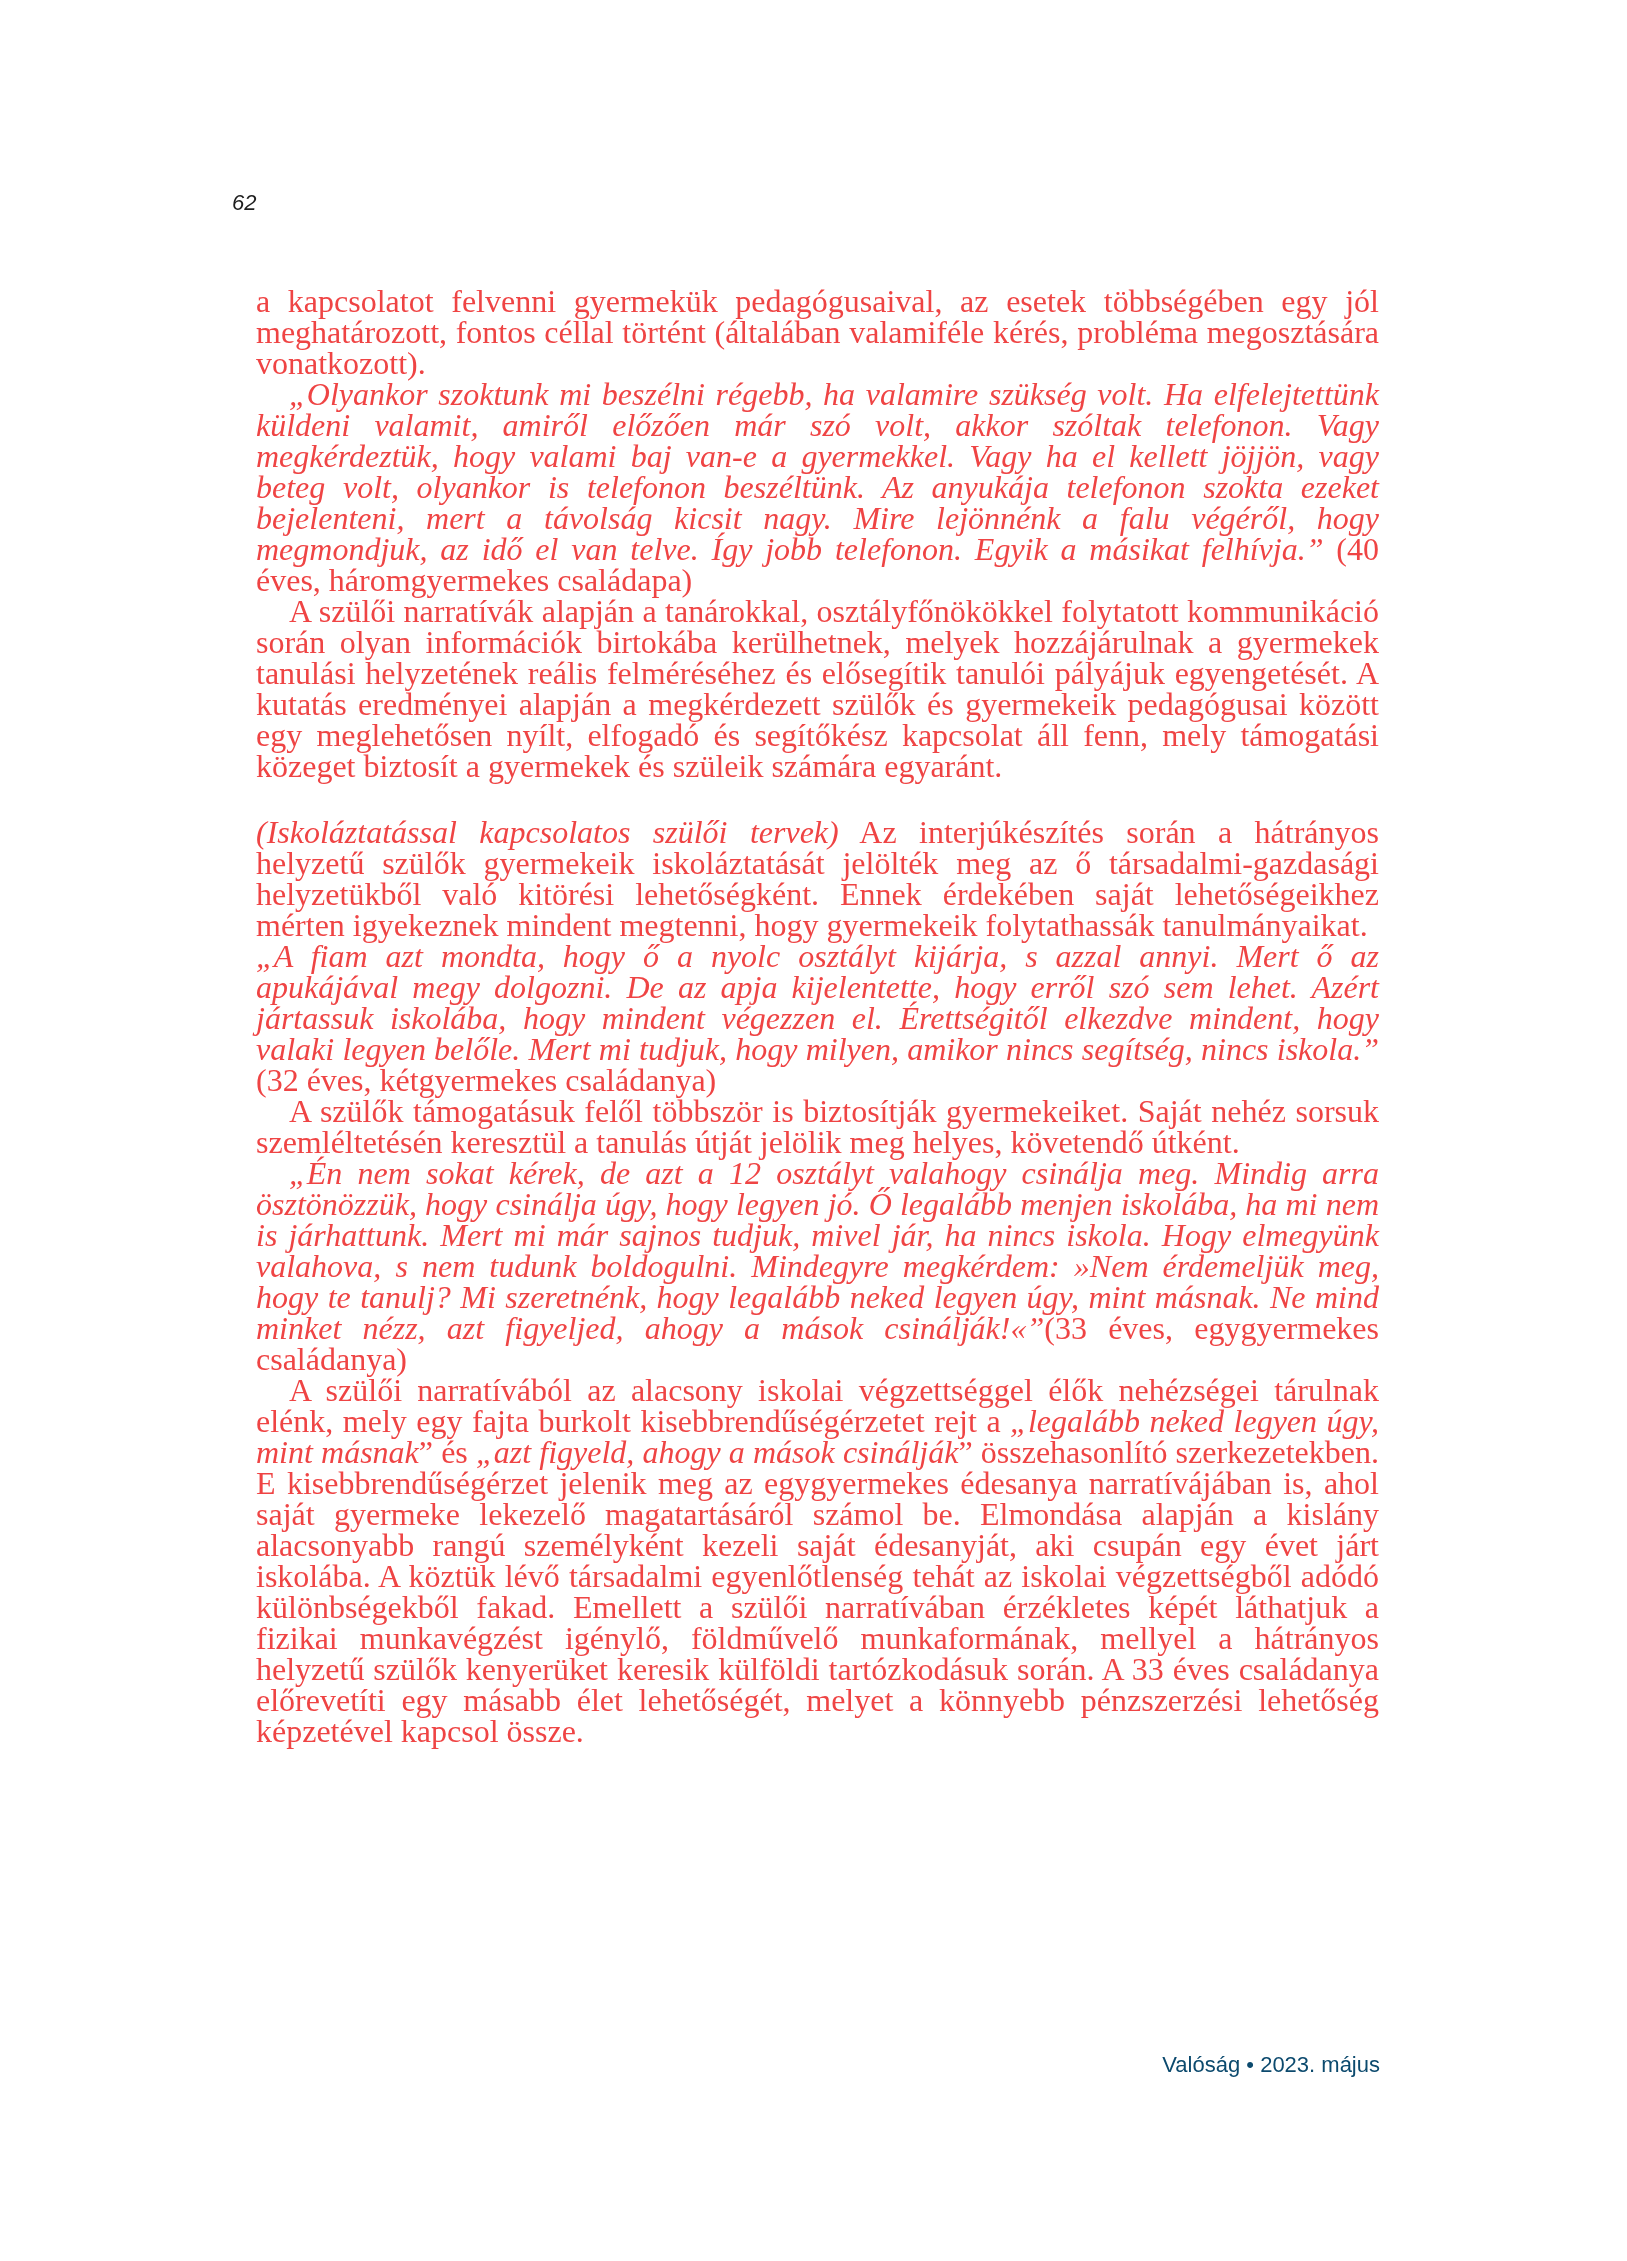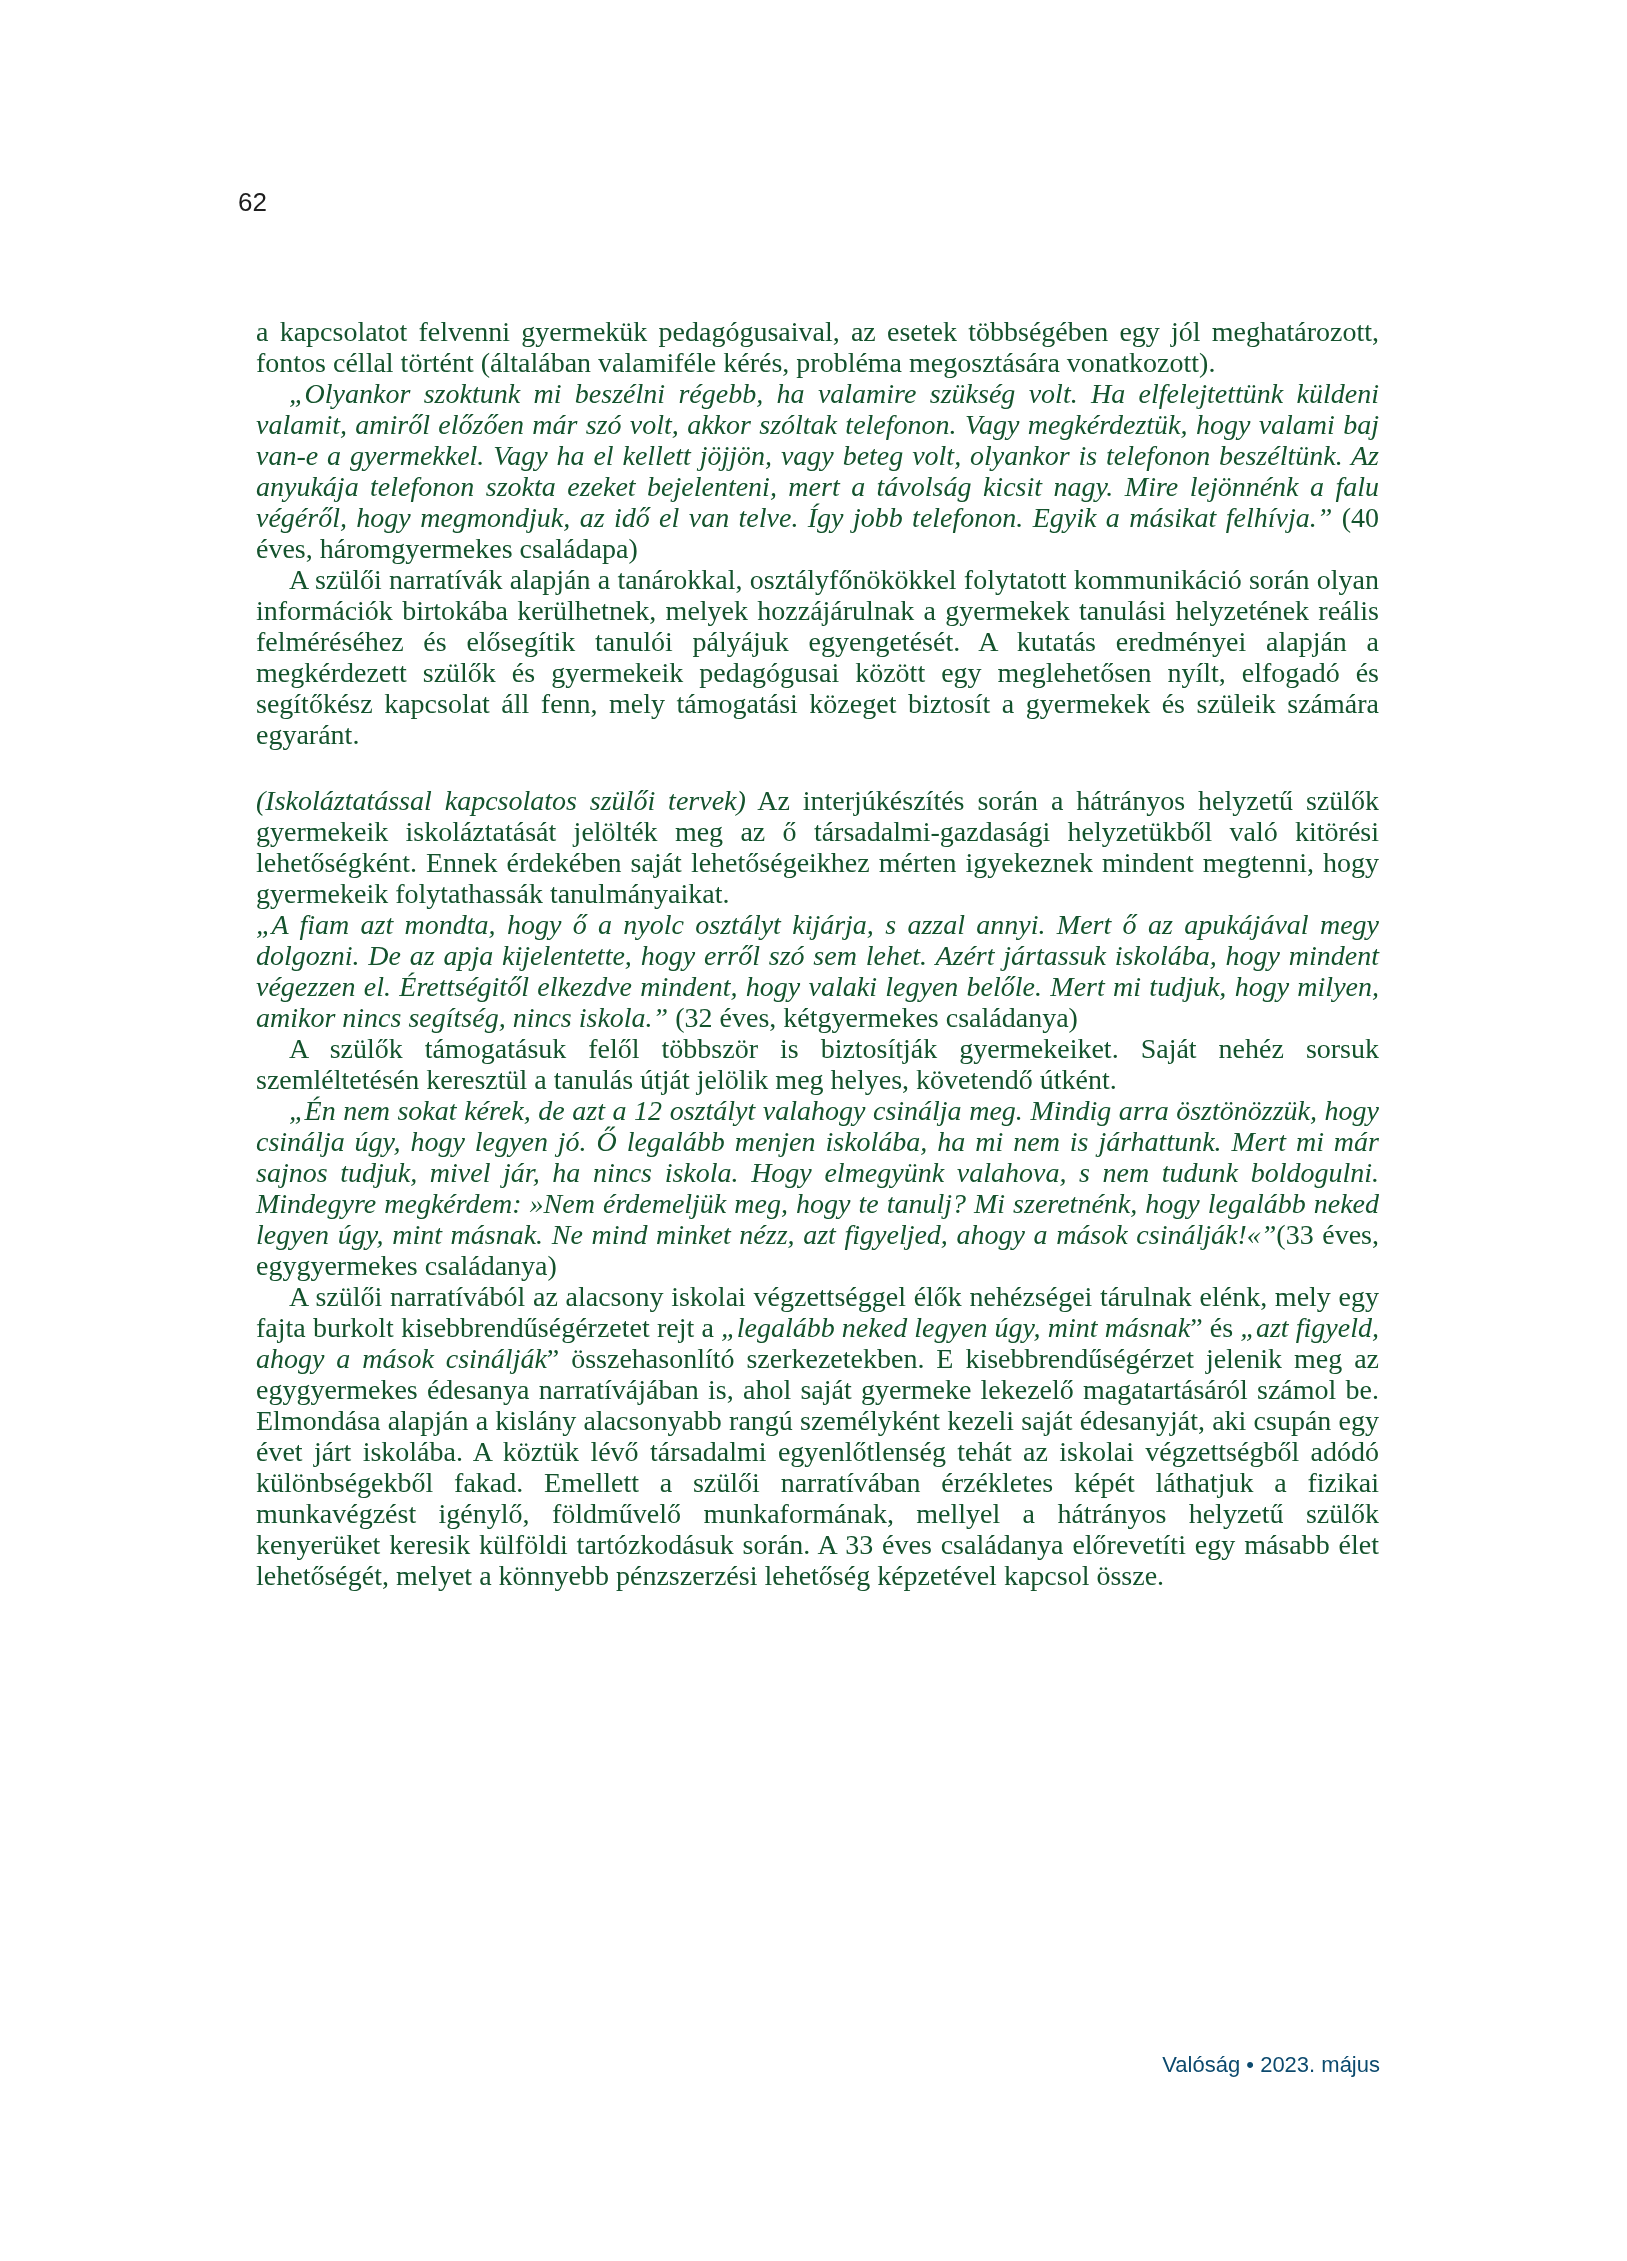--- a/index.html
+++ b/index.html
@@ -10,49 +10,49 @@
   body {
     width: 1628px;
     height: 2261px;
     position: relative;
     overflow: hidden;
     color: #1e1e1e;
   }
   .page-header {
     position: absolute;
     top: 187px;
-    left: 238px;
+    left: 232px;
     width: 1142px;
     height: 31px;
     font-family: "Liberation Sans", sans-serif;
-    font-size: 26px;
+    font-size: 22px;
     line-height: 31px;
     color: #1e1e1e;
+    font-style: italic;
   }
   .page-number {
     position: absolute;
     left: 0;
     top: 0;
   }
   .running-title {
     position: absolute;
     right: 0;
     top: 0;
     letter-spacing: 0.2px;
   }
   .body-text {
     position: absolute;
     top: 286px;
     left: 256px;
     width: 1123px;
     font-family: "Liberation Serif", serif;
-    font-size: 28px;
+    font-size: 32px;
     line-height: 31px;
-    color: #14532d;
-    margin-top: 30px;
+    color: #ef4444;
   }
   .body-text p {
     margin: 0;
     text-align: justify;
     hyphens: none;
   }
   .body-text p.indent {
     text-indent: 33px;
   }
   .body-text p.gap-before {

